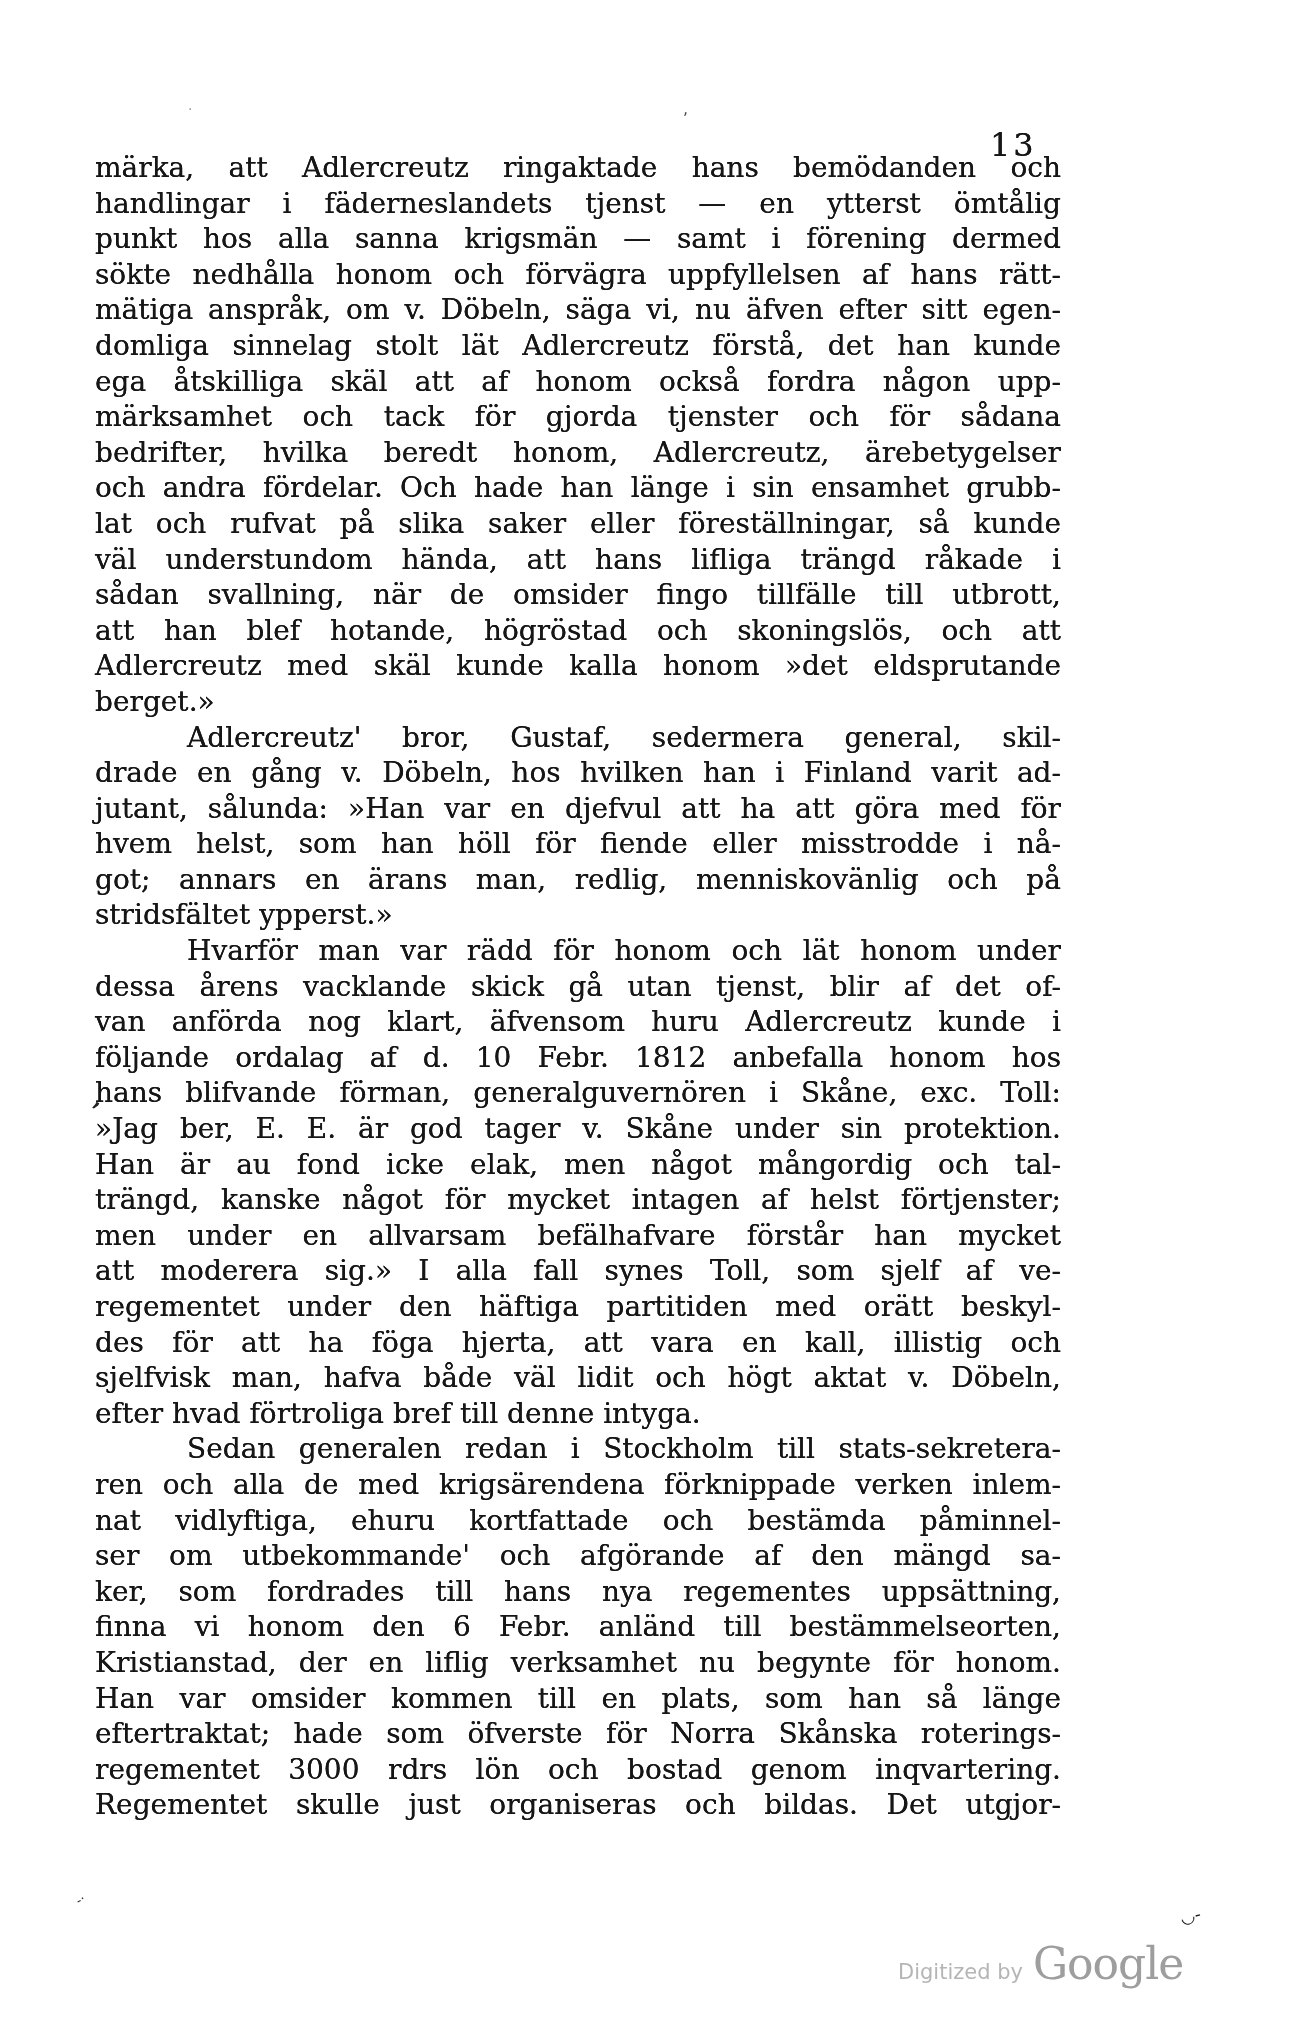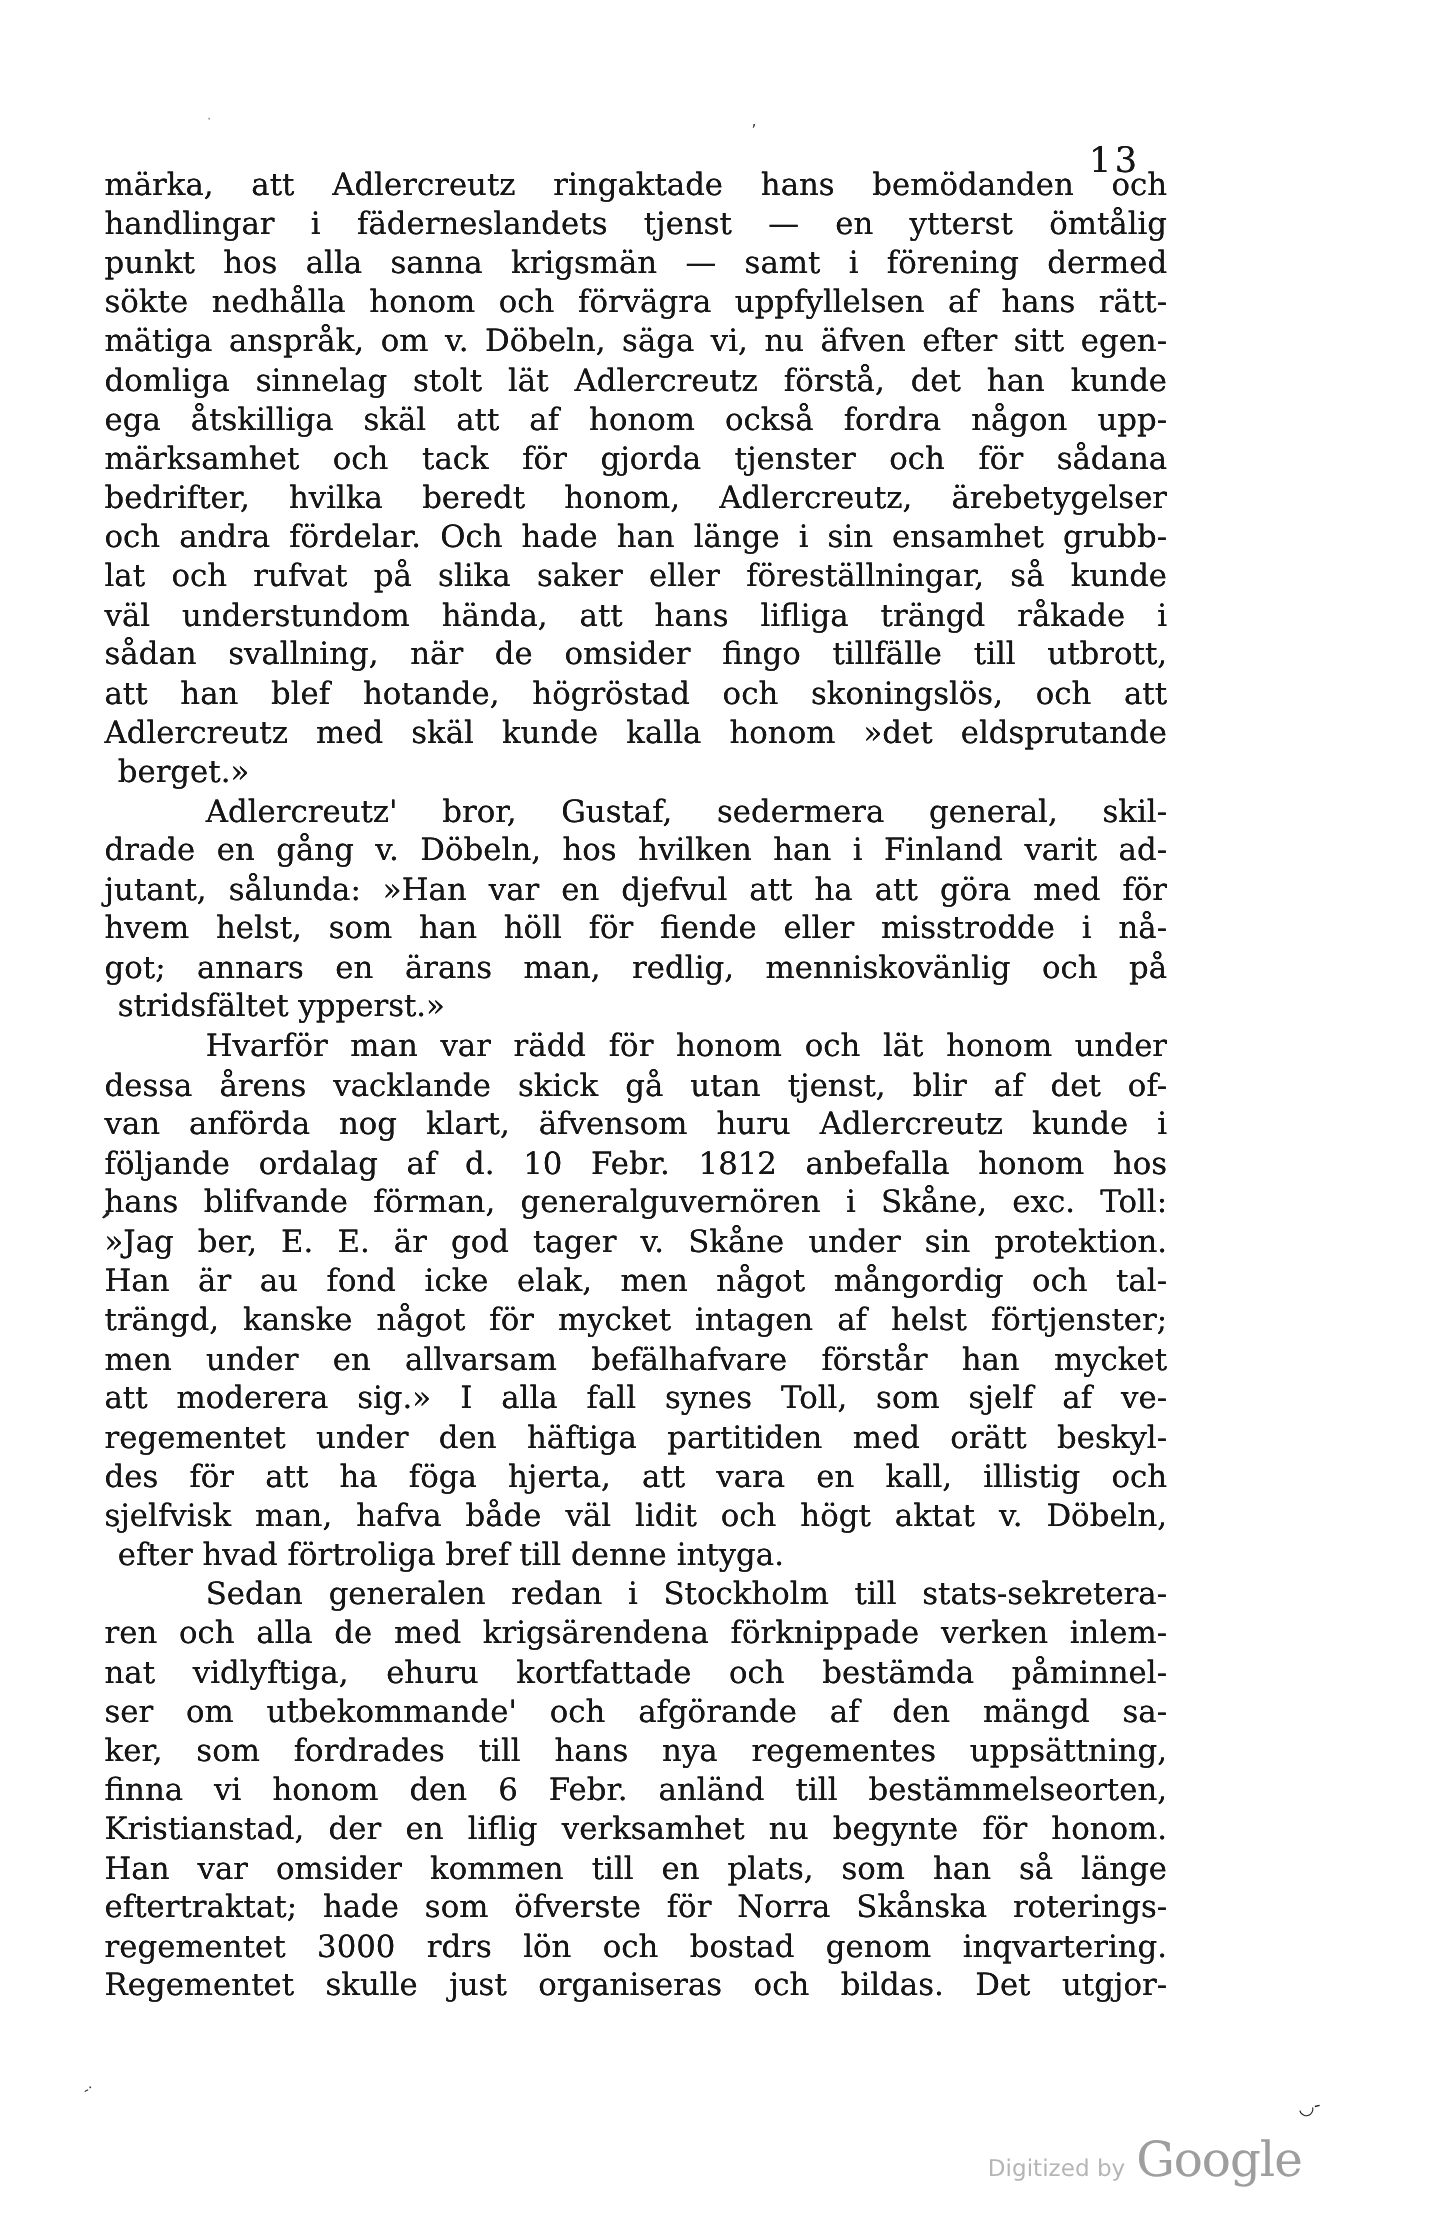--- a/index.html
+++ b/index.html
@@ -30,21 +30,20 @@
     font-size:28px;
     line-height:35.6px;
     height:35.6px;
     white-space:nowrap;
     text-align:justify;
     text-align-last:justify;
     text-shadow:0 0 0.5px currentColor;
   }
   .line.left{
     text-align-last:left;
-    margin-left:12px;
   }
   .line.indent{
     padding-left:92px;
   }
   .line .it{}
   .watermark{
     position:absolute;
     left:866px;
     top:1938px;
     display:flex;

